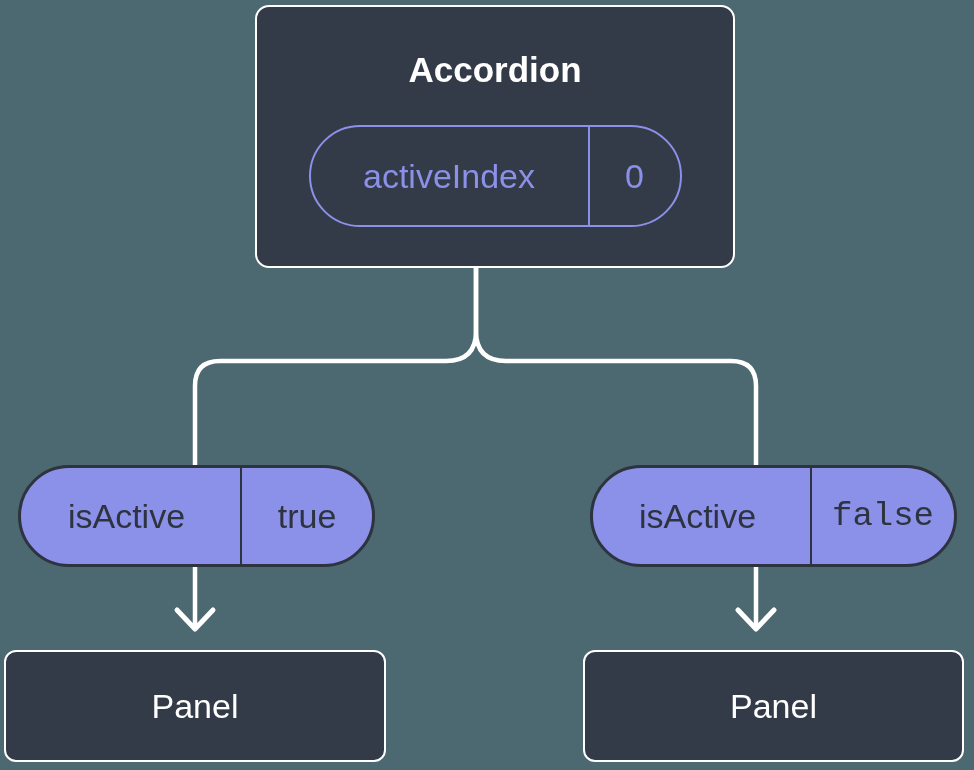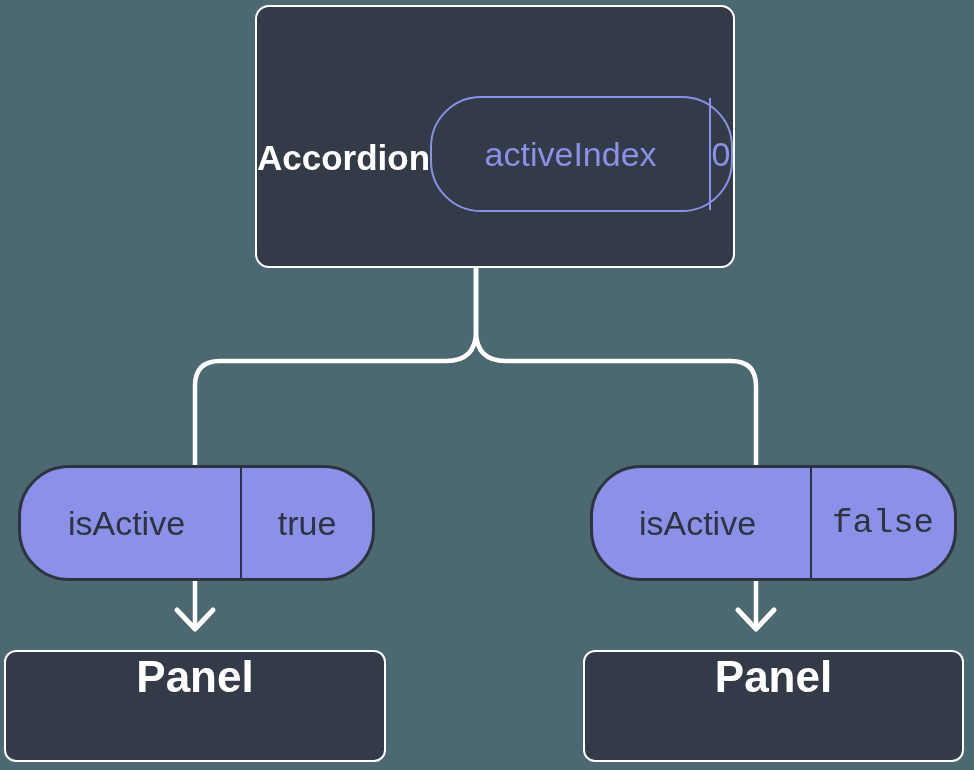--- a/index.html
+++ b/index.html
@@ -34,35 +34,35 @@
     background: var(--node-bg, #343B48);
     border: 2px solid var(--node-border, #FFFFFF);
     z-index: 1;
   }
 
   .node.accordion {
     left: 255px; top: 5px;
     width: 480px; height: 263px;
     border-radius: 14px;
     display: flex;
-    flex-direction: row;
+    flex-direction: column;
     align-items: center;
   }
 
   .node-title {
     color: var(--text-light, #FFFFFF);
     font-size: 35px;
     font-weight: 600;
     line-height: 1.18;
     margin-top: 42px;
   }
 
   .pill {
     box-sizing: border-box;
-    height: 116px;
+    height: 102px;
     border-radius: 51px;
     display: flex;
     align-items: stretch;
     font-size: 34px;
     font-weight: 500;
     z-index: 2;
   }
   .pill .cell {
     display: flex;
     align-items: center;
@@ -93,25 +93,25 @@
   .pill.solid.left .cell.name { width: 211px; }
   .pill.solid.left .cell.value { flex: 1; }
 
   .pill.solid.right { left: 590px; top: 465px; width: 367px; }
   .pill.solid.right .cell.name { width: 209px; }
   .pill.solid.right .cell.value { flex: 1; font-family: Liberation Mono, monospace; }
 
   .node.panel {
     border-radius: 12px;
     display: flex;
-    align-items: flex-start;
+    align-items: center;
     justify-content: center;
     color: var(--text-light, #FFFFFF);
-    font-size: 44px;
-    font-weight: 700;
+    font-size: 34px;
+    font-weight: 400;
   }
   .node.panel.left  { left: 4px;   top: 650px; width: 382px; height: 112px; }
   .node.panel.right { left: 583px; top: 650px; width: 381px; height: 112px; }
 </style>
 </head>
 <body>
 
 <div class="canvas">
 
   <svg class="connectors" width="974" height="770" viewBox="0 0 974 770" aria-hidden="true">

